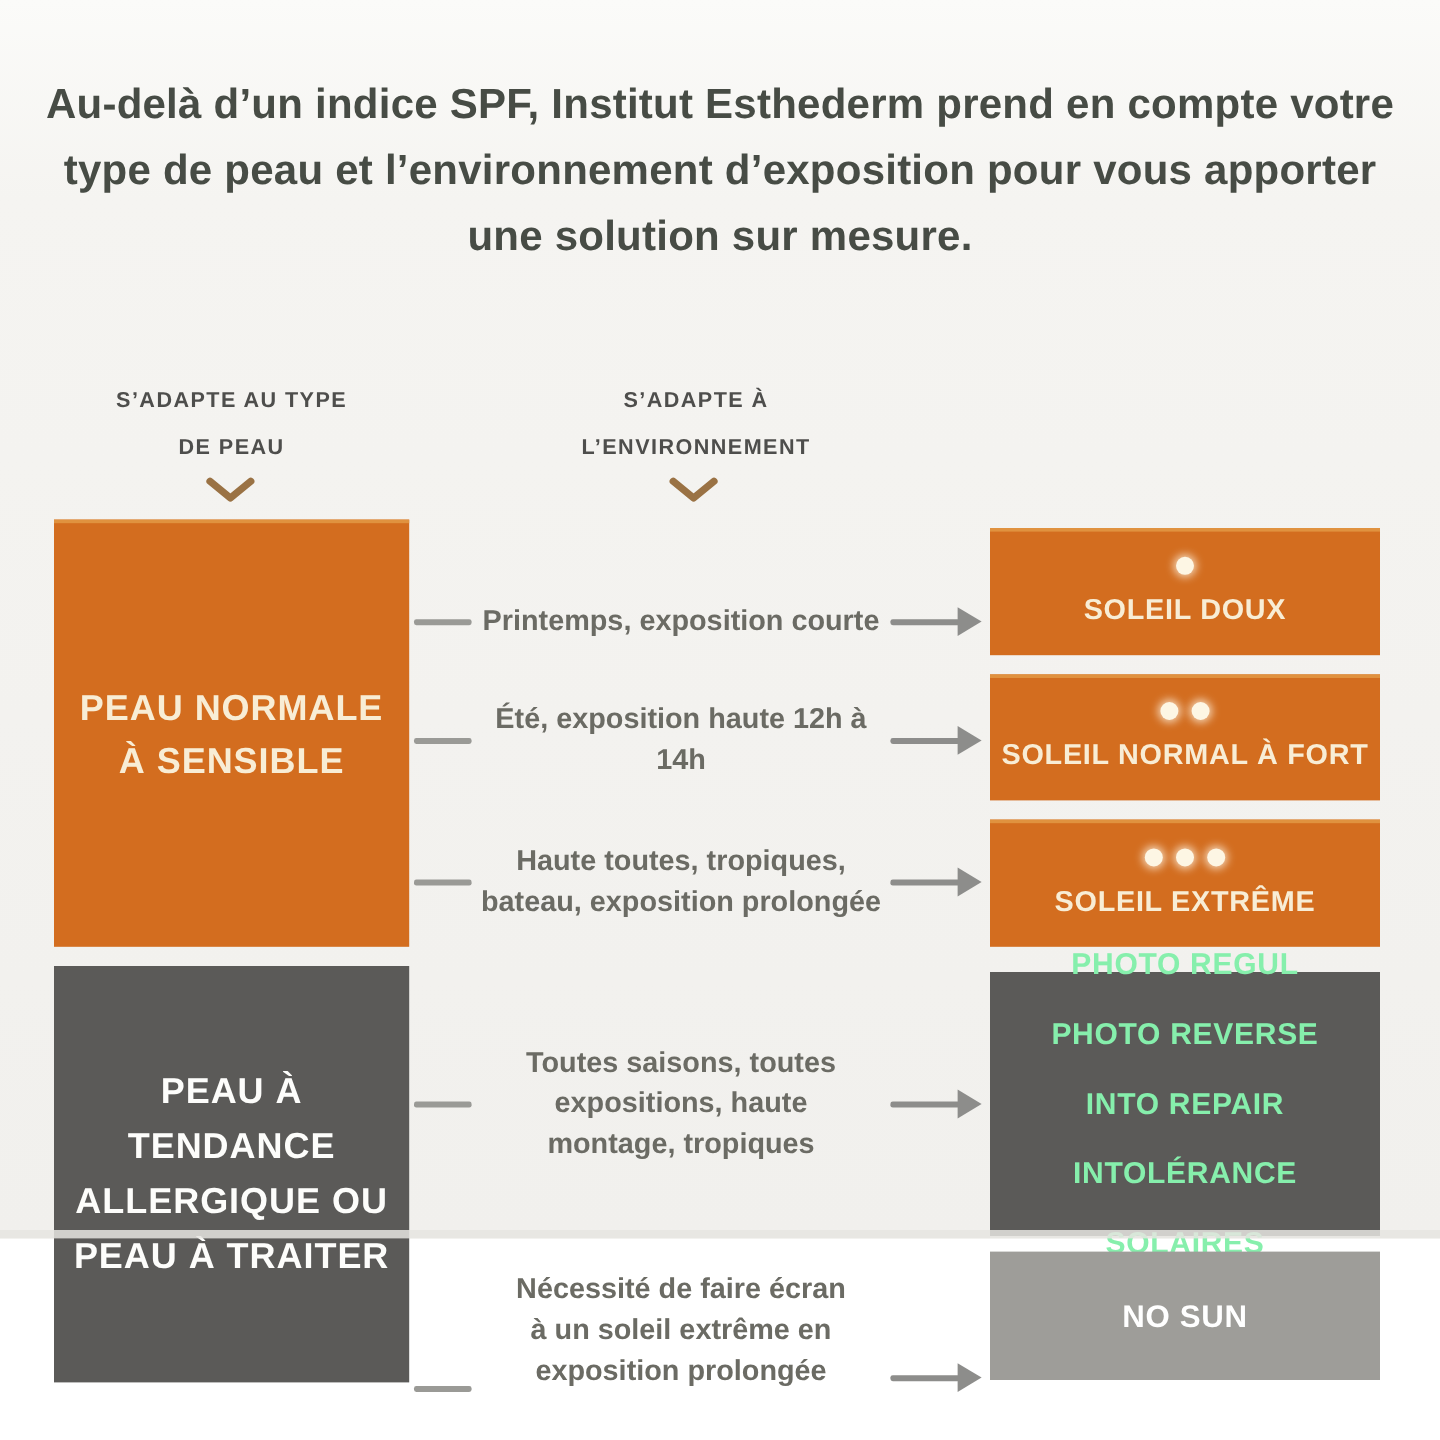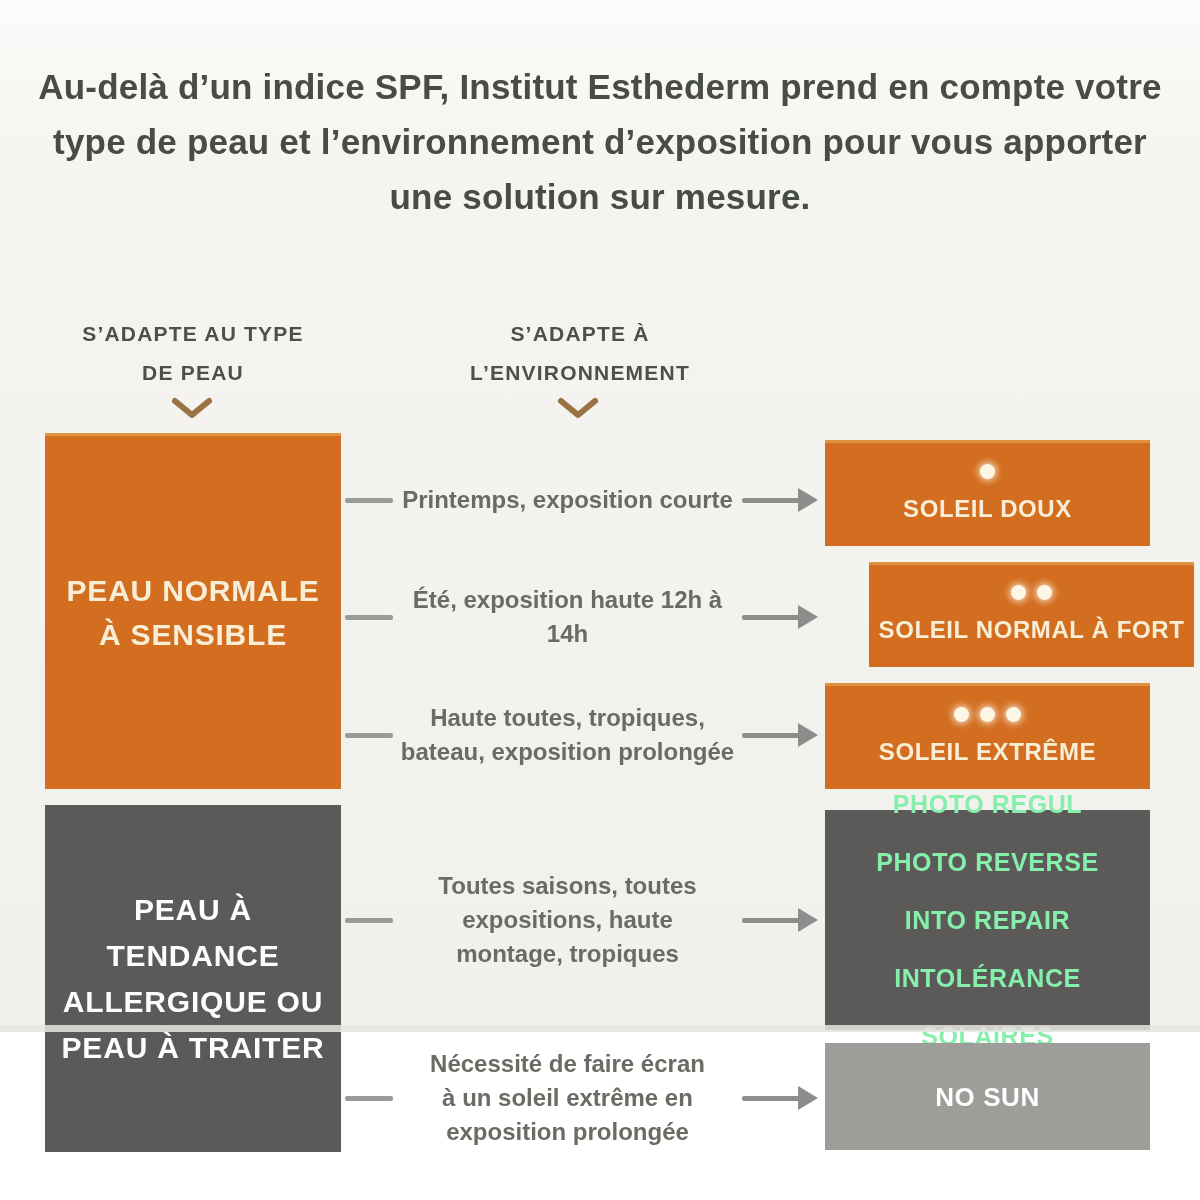--- a/index.html
+++ b/index.html
@@ -8,62 +8,62 @@
     position:relative;width:1200px;height:1032px;
     background:linear-gradient(180deg,#fbfbf9 0%,#f5f4f1 16%,#f1f0ed 100%);
     font-family:"Liberation Sans",sans-serif;
   }
   .intro{
     position:absolute;top:24px;left:38px;width:1124px;
     text-align:center;font-size:35px;line-height:55px;font-weight:600;
     color:#474c45;letter-spacing:.2px;
   }
   .col-title{
-    position:absolute;text-align:center;font-size:21px;line-height:39px;
+    position:absolute;text-align:center;font-size:18px;line-height:39px;
     font-weight:700;color:#4e4e4c;letter-spacing:1.2px;white-space:pre-line;
   }
   .col-title.skin{left:42px;width:302px;top:314px;}
   .col-title.env{left:400px;width:360px;top:314px;}
   .chevron{position:absolute;top:396px;width:44px;height:24px;}
   .chevron.skin{left:170px;}
   .chevron.env{left:556px;}
   .box{
     position:absolute;display:flex;flex-direction:column;align-items:center;
     justify-content:center;text-align:center;box-sizing:border-box;
   }
   .skin-orange{left:45px;top:433px;width:296px;height:356px;background:#d36d1f;border-top:3px solid #e0923f;}
   .skin-dark{left:45px;top:805px;width:296px;height:347px;background:#5b5a58;}
   .skin-label{
     font-size:30px;line-height:44px;font-weight:700;color:#f8edd5;
     letter-spacing:.8px;white-space:pre-line;
   }
   .skin-dark .skin-label{color:#fdfdfb;line-height:46px;}
   .result-box{position:absolute;left:825px;width:325px;}
   .rb1{top:440px;height:106px;background:#d36d1f;border-top:3px solid #e0923f;}
-  .rb2{top:562px;height:105px;background:#d36d1f;border-top:3px solid #e0923f;margin-left:44px;}
+  .rb2{top:562px;height:105px;background:#d36d1f;border-top:3px solid #e0923f;}
   .rb3{top:683px;height:106px;background:#d36d1f;border-top:3px solid #e0923f;}
   .rb4{top:810px;height:220px;background:#5b5a58;}
   .rb5{top:1043px;height:107px;background:#9e9d99;}
   .dots{display:flex;gap:11px;margin-bottom:13px;}
   .dot{
     width:15px;height:15px;border-radius:50%;background:#fdf6e4;
     box-shadow:0 0 7px 2px rgba(255,250,235,.75);
   }
   .result-label{
     font-size:24px;font-weight:700;color:#f8edd5;letter-spacing:.6px;
     line-height:34px;white-space:pre-line;text-align:center;
   }
   .rb4 .result-label{color:#86efac;font-size:25px;line-height:58px;}
   .rb5 .result-label{color:#ffffff;font-size:26px;}
   .flow-row{position:absolute;left:345px;width:473px;display:flex;align-items:center;}
-  .fr1{top:470px;height:60px;}
+  .fr1{top:488px;height:60px;}
   .fr2{top:587px;height:60px;}
   .fr3{top:689px;height:92px;}
   .fr4{top:858px;height:124px;}
-  .fr5{top:1036px;height:124px;}
+  .fr5{top:1036px;height:124px;align-items:flex-end;}
   .stub{flex:0 0 auto;width:48px;height:5px;background:#9a9a96;border-radius:2px;}
   .cond{
     flex:1;text-align:center;font-size:24px;line-height:34px;font-weight:600;
     color:#6b6b64;white-space:pre-line;padding:0 4px;
   }
   .arrow{display:flex;align-items:center;flex:0 0 auto;}
   .arrow-line{width:58px;height:5px;background:#8d8d8b;border-radius:2px;}
   .arrow-head{
     width:0;height:0;border-left:20px solid #8d8d8b;
     border-top:12px solid transparent;border-bottom:12px solid transparent;margin-left:-2px;

